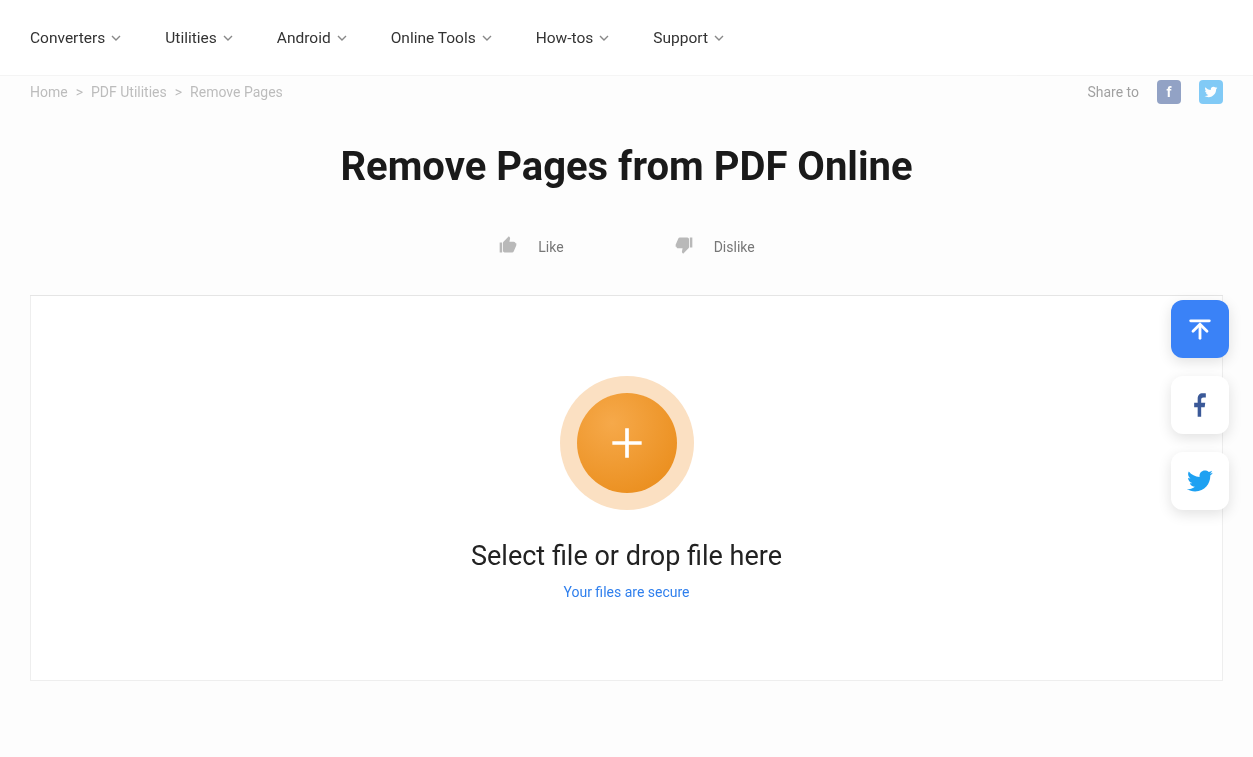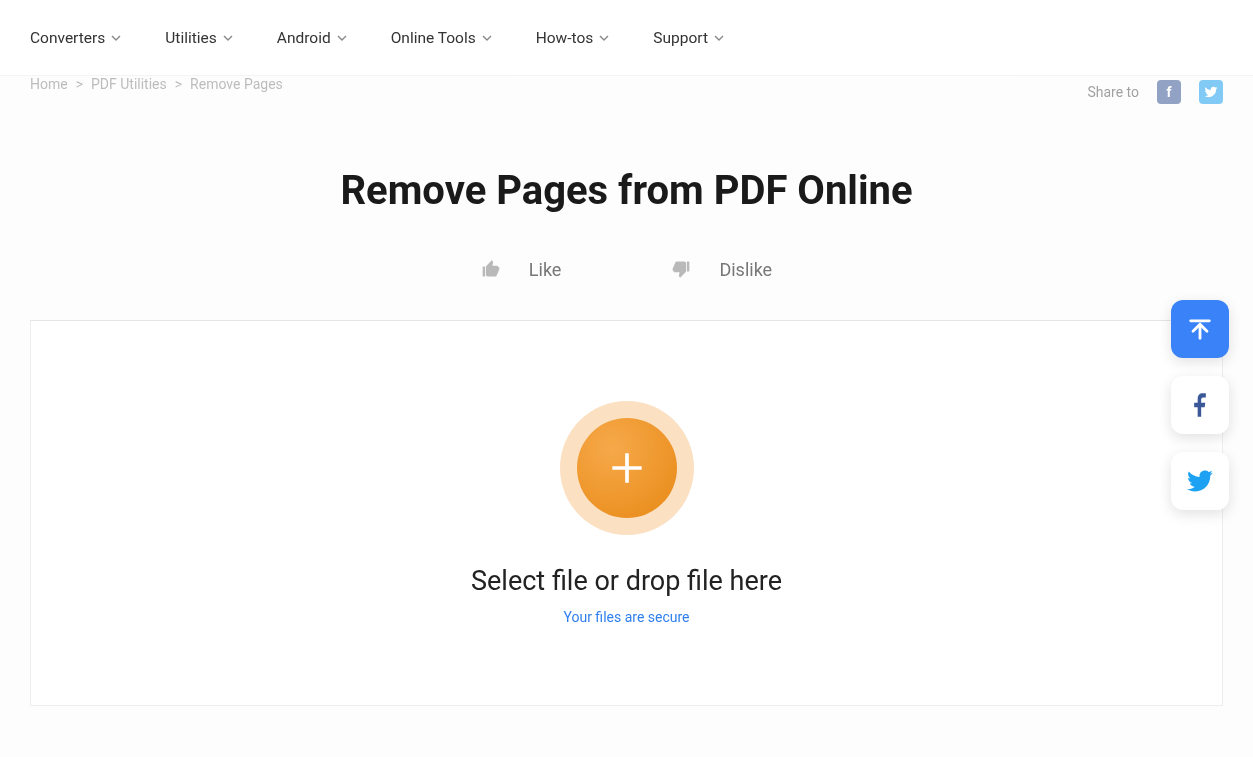--- a/index.html
+++ b/index.html
@@ -7,32 +7,32 @@
 .header { height: 75px; display: flex; align-items: center; padding: 0 30px; justify-content: space-between; background: #fff; }
 .logo-wrap { display: flex; align-items: center; gap: 10px; }
 .logo-icon { width: 28px; height: 28px; background: #2196f3; border-radius: 4px; position: relative; display:flex; align-items:center; justify-content:center; }
 .logo-icon::before { content:""; width: 14px; height: 18px; background: #fff; border-radius: 2px; }
 .logo-icon::after { content:""; position:absolute; width:8px; height:12px; background:#ff9027; border-radius:1px; }
 .logo-text { font-size: 25px; font-weight: 700; color: #1a1a1a; }
 .nav { display: flex; gap: 44px; align-items: center; }
 .nav-item { display: flex; align-items: center; gap: 6px; color: #333; font-size: 15.5px; cursor: pointer; }
 .chev { width: 10px; height: 10px; display:inline-block; }
 .chev svg { display:block; }
-.breadcrumb-row { height: 32px; display:flex; justify-content:space-between; padding: 0 30px; color: #aaa; border-top:1px solid #eee; opacity:0.55; }
+.breadcrumb-row { height: 32px; display:flex; align-items:center; justify-content:space-between; padding: 0 30px; color: #aaa; border-top:1px solid #eee; opacity:0.55; }
 .breadcrumb { display:flex; gap:8px; font-size: 14px; color:#888; }
 .share-wrap { display:flex; align-items:center; gap:18px; }
 .share-label { font-size:14px; color:#555; }
 .sq-btn { width: 24px; height: 24px; border-radius: 4px; display:flex; align-items:center; justify-content:center; color:#fff; font-weight:700; font-size:14px; cursor:pointer; }
 .fb-bg { background:#3b5998; }
 .tw-bg { background:#1da1f2; }
-.title-area { text-align:center; margin-top: 60px; }
+.title-area { text-align:center; margin-top: 36px; }
 .page-title { font-size: 40px; font-weight: 700; color:#1a1a1a; }
 .page-sub { font-size: 15px; color:#555; margin-top: 30px; }
 .rating-row { display:flex; justify-content:center; gap: 110px; margin-top: 45px; color:#777; }
-.rate-btn { display:flex; align-items:flex-start; gap:28px; cursor:pointer; font-size:18px; }
+.rate-btn { display:flex; align-items:flex-end; gap:20px; cursor:pointer; font-size:14px; }
 .thumb-icon { width:20px; height:20px; }
 .thumb-icon svg { display:block; fill:#b9b9b9; }
 .divider { border-top:1px solid #e5e5e5; margin: 40px 30px 0 30px; }
 .drop-card { margin: 0 30px; background:#fff; border:1px solid #eee; border-top:none; padding: 80px 0 80px 0; text-align:center; }
 .plus-outer { width: 134px; height: 134px; border-radius: 50%; background:#fbe0c2; margin: 0 auto; display:flex; align-items:center; justify-content:center; cursor:pointer; }
 .plus-inner { width: 100px; height: 100px; border-radius:50%; background: radial-gradient(circle at 35% 30%, #f6a94a, #e88915); display:flex; align-items:center; justify-content:center; }
 .plus-inner svg { width:44px; height:44px; }
 .drop-title { font-size: 27px; color:#222; margin-top: 30px; }
 .drop-link { font-size: 14px; color:#2f7fed; margin-top: 12px; cursor:pointer; }
 .float-col { position: fixed; right: 24px; top: 300px; display:flex; flex-direction:column; gap: 18px; }

